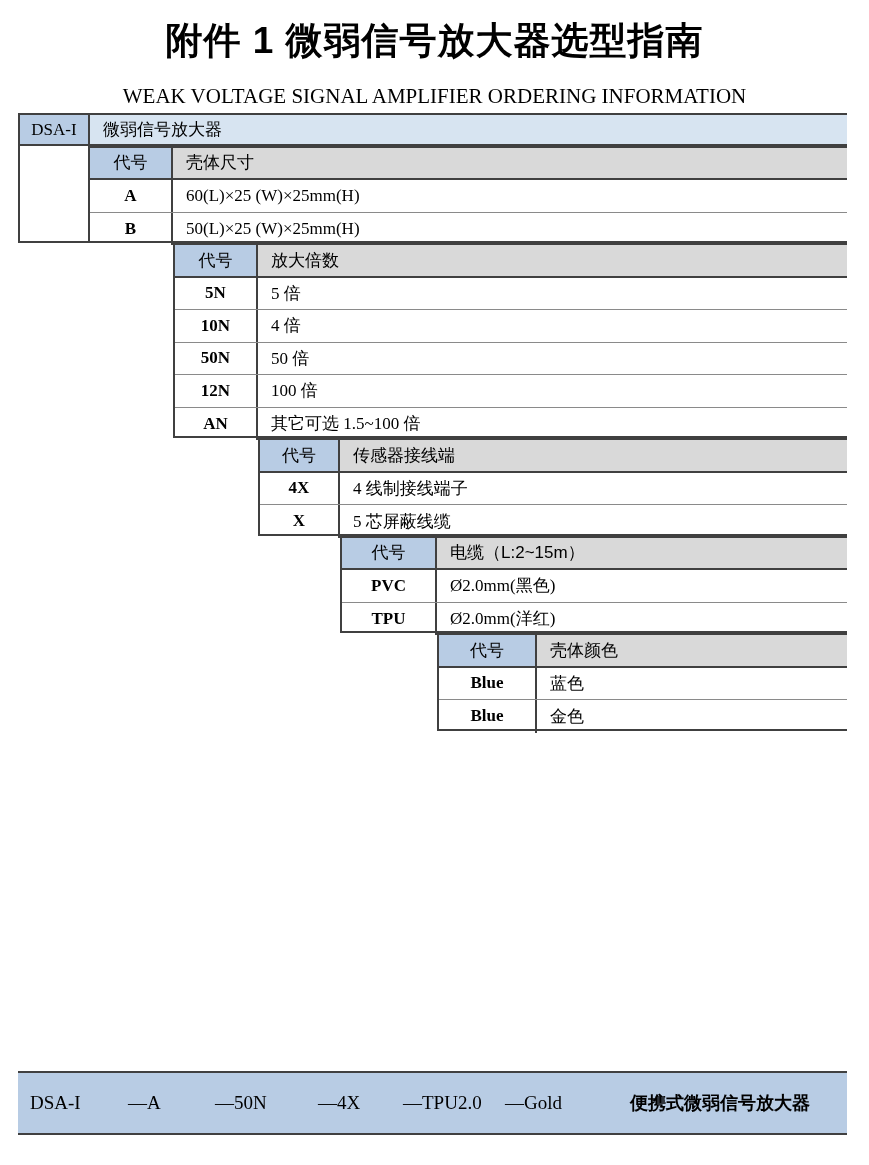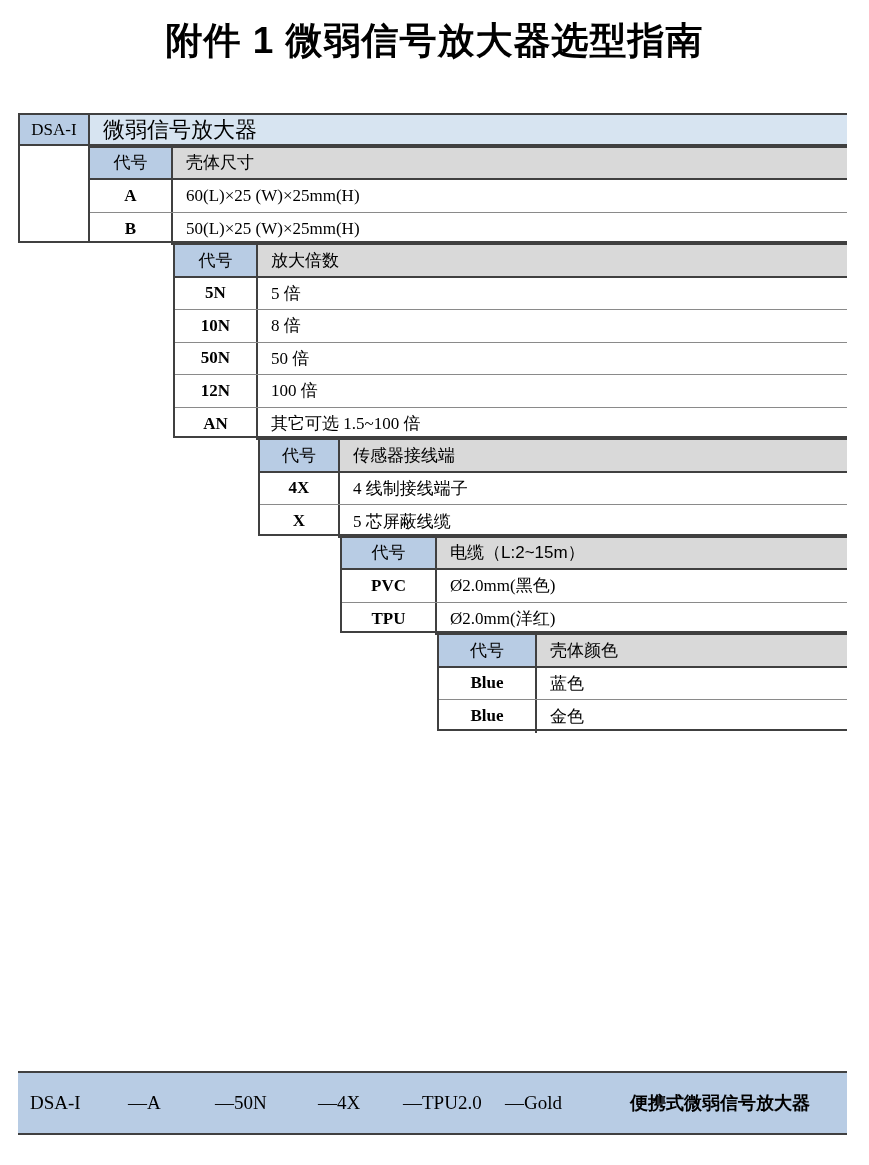--- a/index.html
+++ b/index.html
@@ -11,21 +11,21 @@
             font-family:"Liberation Serif","DejaVu Serif",serif;font-size:21px;}
   
   .prod-row{position:absolute;left:18px;top:113px;width:829px;height:33px;
             display:flex;box-sizing:border-box;
             border-top:2.5px solid var(--bdark);border-left:2px solid var(--bdark);
             border-bottom:2px solid var(--bdark);}
   .prod-code{flex:0 0 68px;border-right:2px solid var(--bdark);background:var(--codeblue);
              display:flex;align-items:center;justify-content:center;
              font-family:"Liberation Serif","DejaVu Serif",serif;font-size:17px;}
   .prod-name{flex:1;background:var(--nameblue);display:flex;align-items:center;
-             padding-left:13px;font-size:22px;}
+             padding-left:13px;font-size:17px;}
   
   .stub{position:absolute;left:18px;top:145.5px;width:70px;height:97.5px;box-sizing:border-box;
         border-left:2px solid var(--bdark);border-bottom:2.5px solid var(--bdark);}
   
   .section{position:absolute;box-sizing:border-box;display:flex;flex-direction:column;
            border-top:2.5px solid var(--bdark);border-left:2px solid var(--bdark);
            border-bottom:2.5px solid var(--bdark);background:#fff;}
   .trow{display:flex;box-sizing:border-box;height:32.5px;flex:0 0 32.5px;}
   .trow.header{border-bottom:2px solid var(--bdark);}
   .trow.body{border-bottom:1px solid var(--blight);}
@@ -44,20 +44,21 @@
   .strip .part{position:absolute;top:0;height:100%;display:flex;align-items:center;
                font-family:"Liberation Serif","DejaVu Serif",serif;font-size:19px;}
   .strip .plabel{position:absolute;top:0;height:100%;display:flex;align-items:center;
                  font-size:18px;font-weight:bold;}
 </style>
 </head>
 <body>
 
 <div class="page">
   <div class="title">附件 1 微弱信号放大器选型指南</div>
+  <div class="subtitle">WEAK VOLTAGE SIGNAL AMPLIFIER ORDERING INFORMATION</div>
 
   <div class="prod-row">
     <div class="prod-code">DSA-I</div>
     <div class="prod-name">微弱信号放大器</div>
   </div>
 
   <div class="stub"></div>
 
   <div id="sections">
       <div class="section" style="left: 88px; top: 145.5px; width: 759px; height: 97.5px;">
@@ -78,21 +79,21 @@
         <div class="trow header">
           <div class="codecell" style="flex: 0 0 81px;">代号</div>
           <div class="desccell">放大倍数</div>
         </div>
         <div class="trow body">
           <div class="codecell" style="flex: 0 0 81px;">5N</div>
           <div class="desccell">5 倍</div>
         </div>
         <div class="trow body">
           <div class="codecell" style="flex: 0 0 81px;">10N</div>
-          <div class="desccell">8 倍</div>
+          <div class="desccell">4 倍</div>
         </div>
         <div class="trow body">
           <div class="codecell" style="flex: 0 0 81px;">50N</div>
           <div class="desccell">50 倍</div>
         </div>
         <div class="trow body">
           <div class="codecell" style="flex: 0 0 81px;">12N</div>
           <div class="desccell">100 倍</div>
         </div>
         <div class="trow body last">

